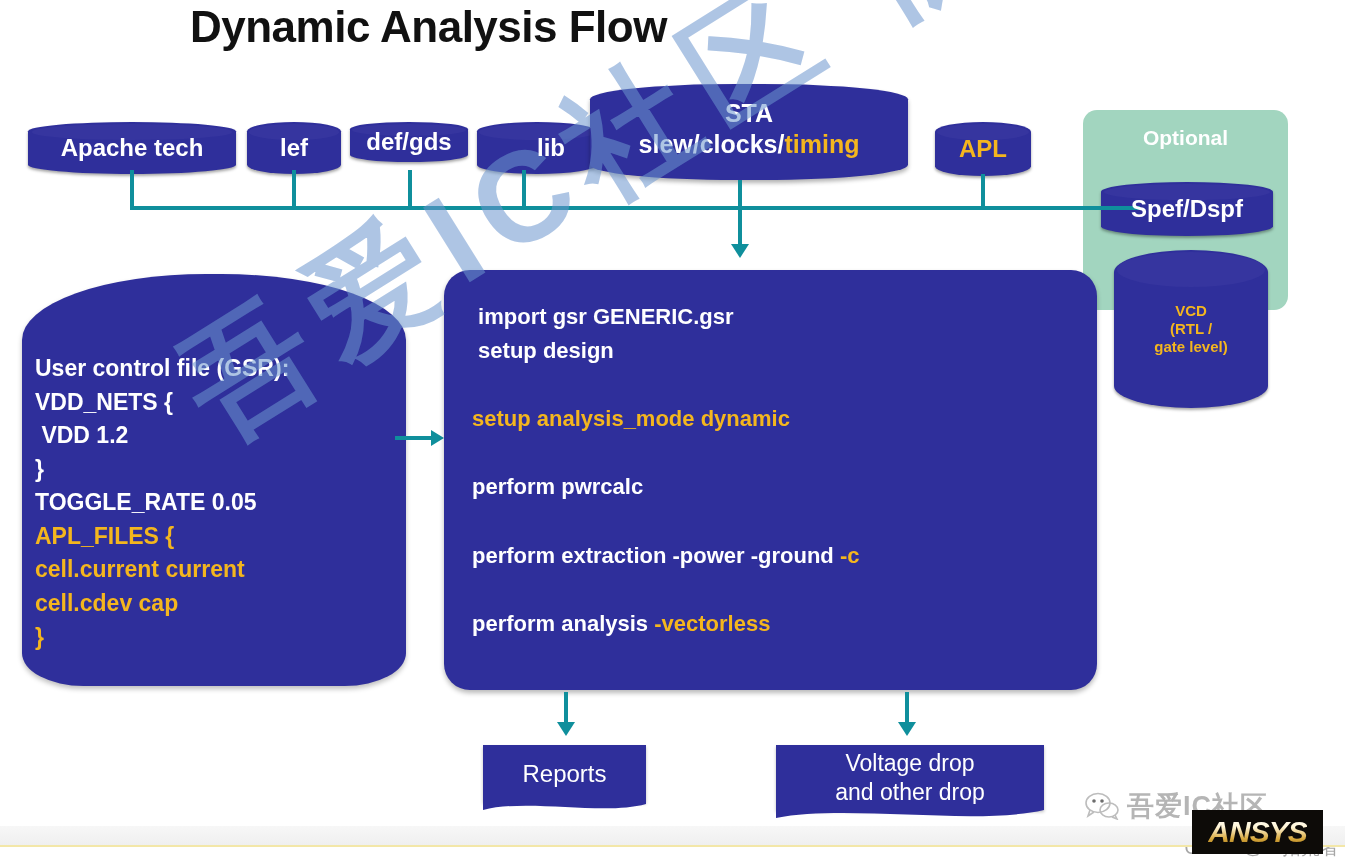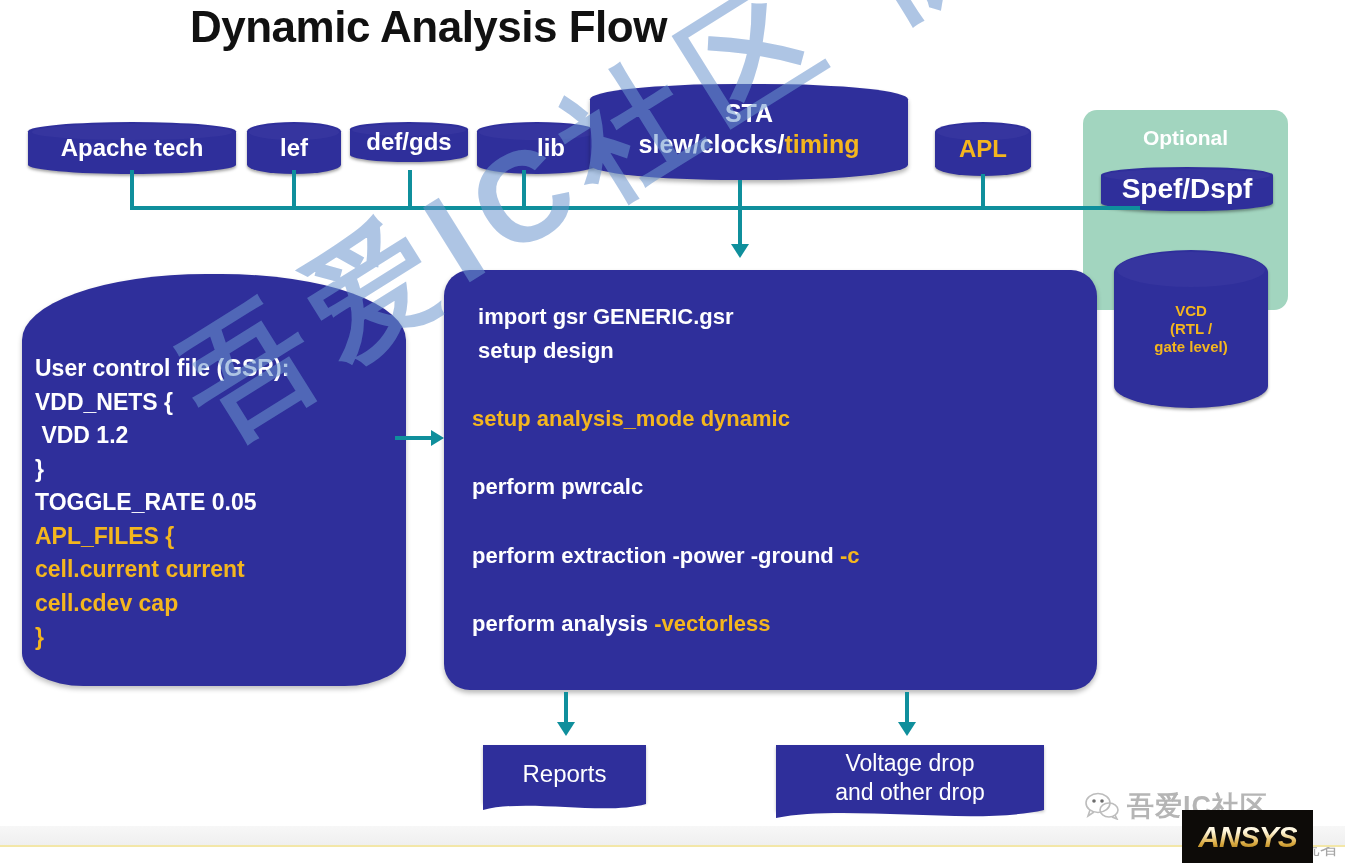--- a/index.html
+++ b/index.html
@@ -196,22 +196,22 @@
     position: absolute;
     left: 44px; top: 6px;
     font-size: 27px;
     font-weight: bold;
     color: rgba(150,150,150,0.7);
     letter-spacing: 1px;
     white-space: nowrap;
   }
   #ansys-logo {
     position: absolute;
-    left: 99px; top: 28px;
-    width: 131px; height: 53px;
+    left: 109px; top: 28px;
+    width: 131px; height: 44px;
     background: #0d0b08;
     display: flex;
     align-items: center;
     justify-content: center;
   }
   #ansys-word {
     font-size: 30px;
     font-weight: bold;
     font-style: italic;
     letter-spacing: -1px;
@@ -259,21 +259,21 @@
   </div>
 
   <div class="cyl" style="left:935px; top:122px; width:96px; height:54px; font-size:24px;">
     <div class="lip"></div>
     <span class="txt gold">APL</span>
   </div>
 
   <div class="optbox" style="left:1083px; top:110px; width:205px; height:200px;"></div>
   <div class="optlabel" style="left:1083px; top:126px; width:205px;">Optional</div>
 
-  <div class="cyl" style="left:1101px; top:167px; width:172px; height:44px; font-size:28px;">
+  <div class="cyl" style="left:1101px; top:182px; width:172px; height:54px; font-size:24px;">
     <div class="lip"></div>
     <span class="txt">Spef/Dspf</span>
   </div>
 
   <div class="cyl" style="left:1114px; top:250px; width:154px; height:158px; border-radius:50% / 14%; font-size:15px;">
     <div class="lip" style="height:22%;"></div>
     <span class="txt gold">
       <span class="ln" style="display:block;">VCD</span>
       <span class="ln" style="display:block;">(RTL /</span>
       <span class="ln" style="display:block;">gate level)</span>

